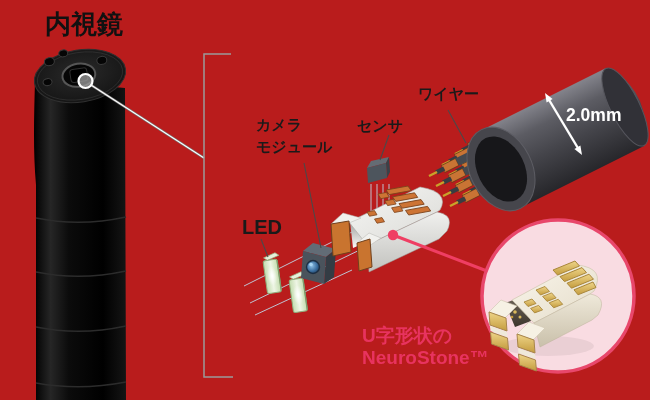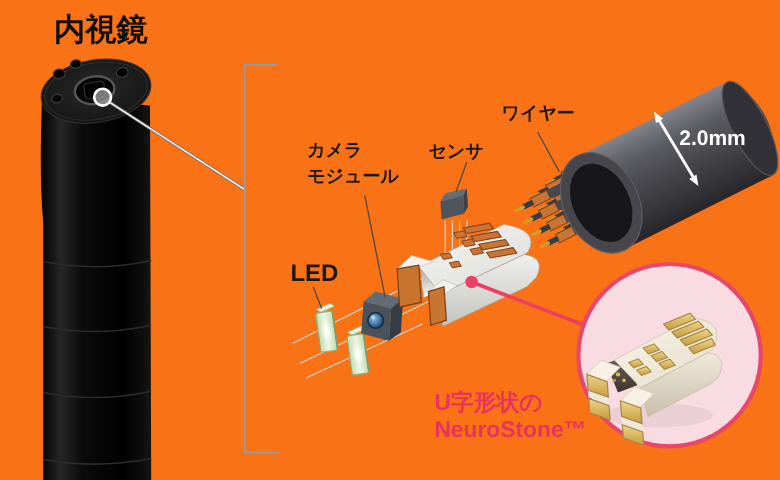--- a/index.html
+++ b/index.html
@@ -1,16 +1,16 @@
 <!DOCTYPE html>
 <html><head>
 <meta charset="utf-8">
 <style>
   html,body{margin:0;padding:0;background:#ffffff;}
-  .stage{position:relative;width:650px;height:400px;background:#f97316;overflow:hidden;
+  .stage{position:relative;width:650px;height:400px;background:#b91c1c;overflow:hidden;
          font-family:"Liberation Sans","DejaVu Sans",sans-serif;}
   svg{display:block;}
   text{font-family:"Liberation Sans","DejaVu Sans",sans-serif;}
   .title-txt{font-size:26px;font-weight:bold;fill:#111111;}
   .jp-label{font-size:15px;font-weight:bold;fill:#1a1a1a;}
   .latin-label{font-size:20px;font-weight:bold;fill:#1a1a1a;}
   .dim-label{font-size:17.5px;font-weight:bold;fill:#ffffff;}
   .callout-txt{font-size:19px;font-weight:bold;fill:#e8335f;}
 </style>
 </head>

